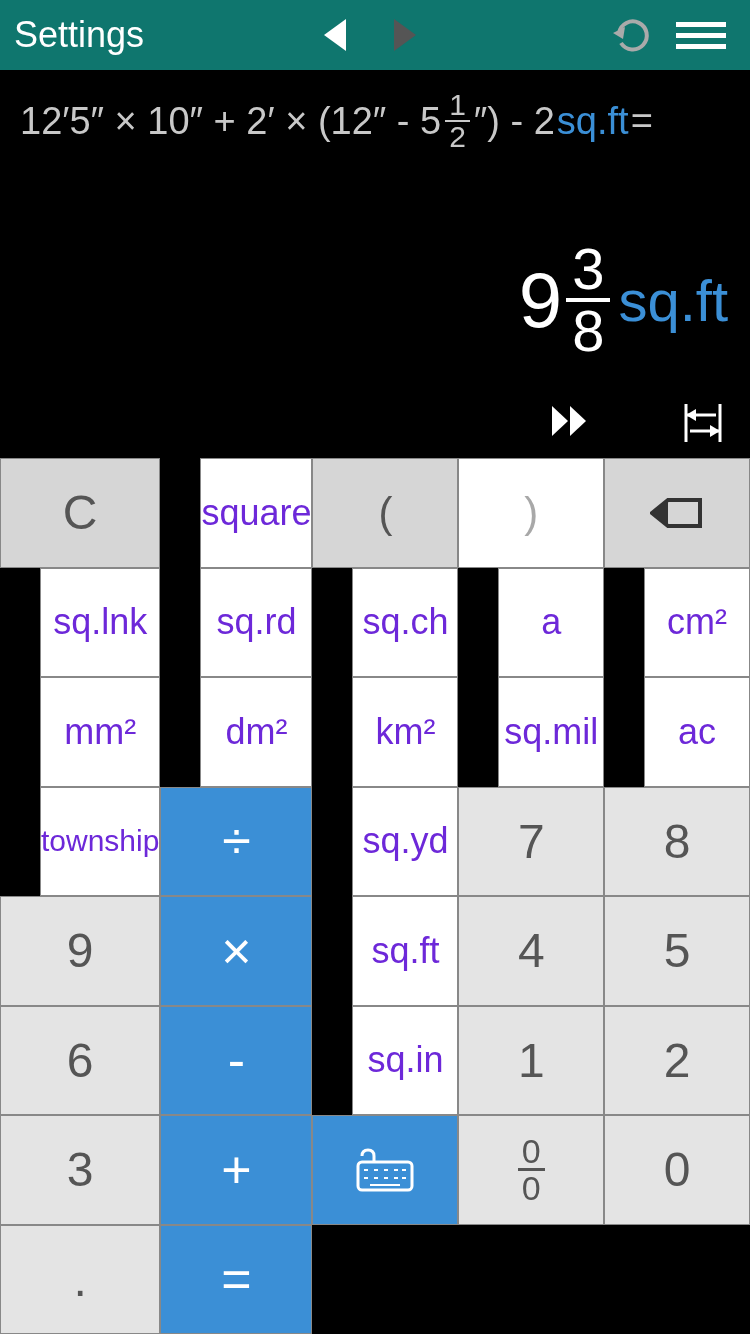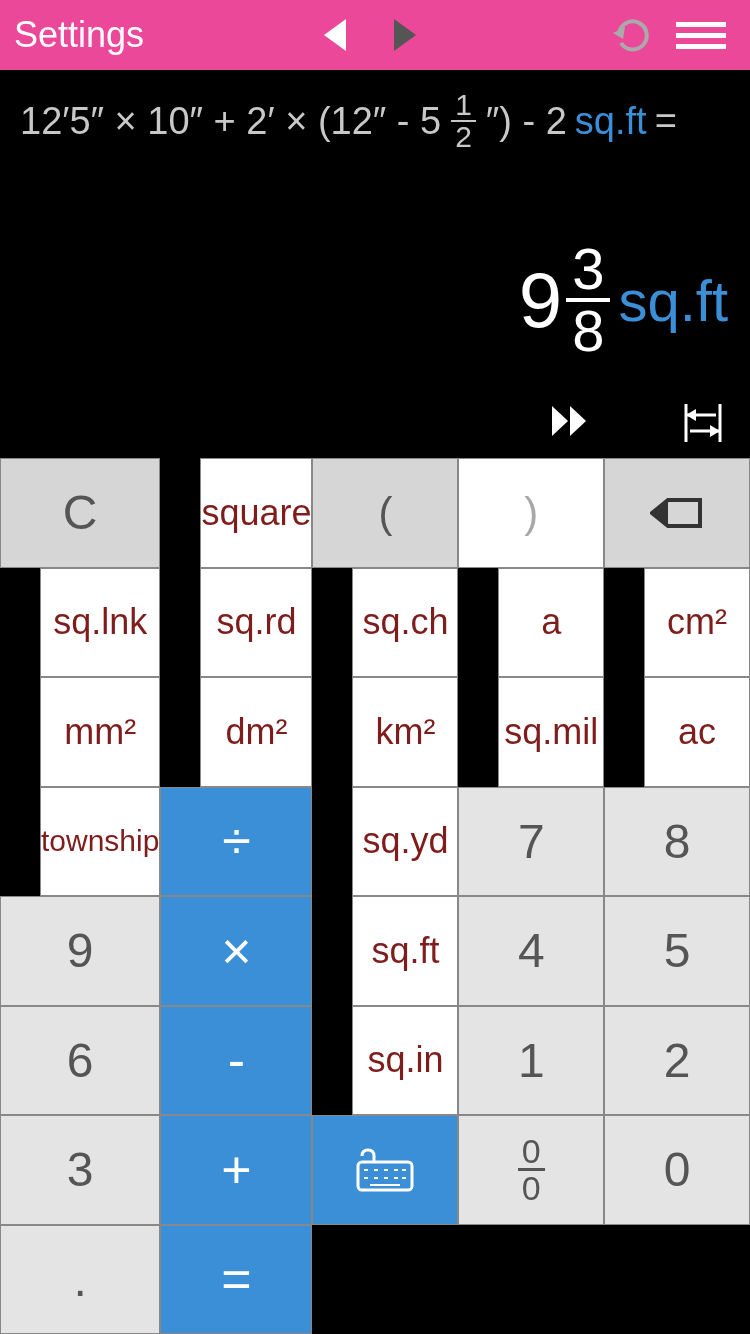--- a/index.html
+++ b/index.html
@@ -1,47 +1,47 @@
 <!DOCTYPE html>
 <html><head>
 <meta charset="utf-8">
 <style>
 * { margin: 0; padding: 0; box-sizing: border-box; }
 html, body { width: 750px; height: 1334px; overflow: hidden; font-family: -apple-system, Helvetica, Arial, sans-serif; }
 .app { width: 750px; height: 1334px; display: flex; flex-direction: column; background: #000; }
 
-.topbar { height: 70px; background: #ec4899; color: #fff; display: flex; align-items: center; padding: 4px 14px; }
+.topbar { height: 70px; background: #0f766e; color: #fff; display: flex; align-items: center; padding: 4px 14px; }
 .topbar .settings { font-size: 36px; flex: 0 0 auto; }
 .topbar .spacer { flex: 1; }
 .topbar .icon-btn { width: 70px; display: flex; align-items: center; justify-content: center; }
 .topbar .tri-left { width: 0; height: 0; border-top: 16px solid transparent; border-bottom: 16px solid transparent; border-right: 22px solid #fff; }
 .topbar .tri-right { width: 0; height: 0; border-top: 16px solid transparent; border-bottom: 16px solid transparent; border-left: 22px solid #555; }
 .topbar svg { display: block; }
 
 .display { flex: 0 0 auto; background: #000; color: #fff; padding: 20px 20px 10px 20px; height: 388px; position: relative; }
-.expr { font-size: 38px; color: #c8c8c8; display: flex; align-items: center; flex-wrap: wrap; gap: 8px; }
+.expr { font-size: 38px; color: #c8c8c8; display: flex; align-items: center; flex-wrap: wrap; gap: 2px; }
 .expr .unit { color: #3b8fd6; }
 .mini-frac { display: inline-flex; flex-direction: column; align-items: center; font-size: 30px; line-height: 1; vertical-align: middle; margin: 0 2px; }
 .mini-frac .num { border-bottom: 2px solid #c8c8c8; padding: 0 4px; }
 .mini-frac .den { padding: 0 4px; }
 
 .result { position: absolute; right: 22px; top: 170px; display: flex; align-items: center; color: #fff; }
 .result .whole { font-size: 78px; }
 .result .frac { display: inline-flex; flex-direction: column; align-items: center; font-size: 58px; line-height: 1; margin: 0 4px; }
 .result .frac .num { border-bottom: 4px solid #fff; padding: 0 6px; }
 .result .frac .den { padding: 0 6px; }
 .result .unit { color: #3b8fd6; font-size: 58px; margin-left: 4px; }
 
 .disp-icons { position: absolute; bottom: 16px; right: 24px; display: flex; gap: 90px; }
 .disp-icons svg { display: block; }
 
 .keypad { flex: 1; display: grid; grid-template-columns: repeat(5, 1fr); grid-template-rows: repeat(8, 1fr); background: #000; }
 .key { display: flex; align-items: center; justify-content: center; font-size: 36px; border: 1px solid #888; user-select: none; }
 .key.light { background: #d6d6d6; color: #555; }
-.key.white { background: #fff; color: #7f1d1d; margin-left: 40px; }
+.key.white { background: #fff; color: #6d28d9; margin-left: 40px; }
 .key.whitegray { background: #fff; color: #a8a8a8; }
 .key.num { background: #e4e4e4; color: #555; font-size: 48px; }
 .key.op { background: #3b8fd6; color: #fff; font-size: 52px; }
 .key.blue { background: #3b8fd6; color: #fff; }
 .key.clear { background: #d6d6d6; color: #555; font-size: 48px; }
 .key.small { font-size: 30px; }
 .frac-icon { display: flex; flex-direction: column; align-items: center; font-size: 34px; line-height: 1; color: #555; }
 .frac-icon .top { border-bottom: 3px solid #555; padding: 0 4px; }
 .frac-icon .bot { padding: 0 4px; }
 </style>

